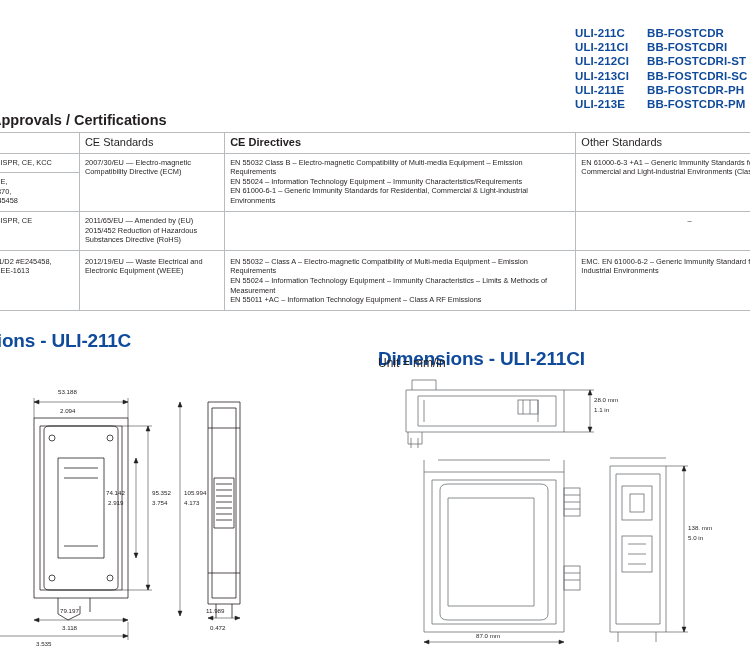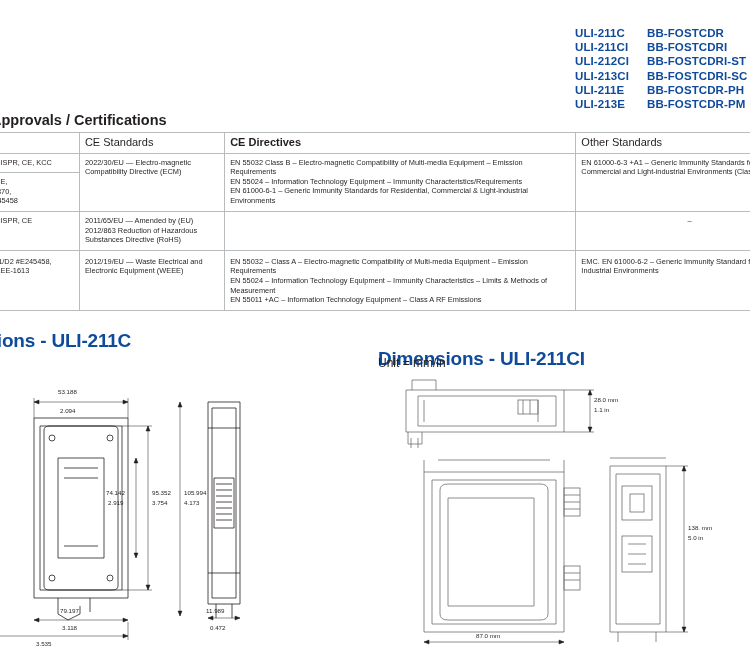--- a/index.html
+++ b/index.html
@@ -161,34 +161,34 @@
     <tr>
       <th class="col-cert"></th>
       <th class="col-ce-std">CE Standards</th>
       <th class="col-ce-dir">CE Directives</th>
       <th class="col-other">Other Standards</th>
     </tr>
   </thead>
   <tbody>
     <tr>
       <td>FCC Part 15, CISPR, CE, KCC</td>
-      <td rowspan="2">2022/30/EU — Electro-magnetic Compatibility Directive (ECM)</td>
+      <td rowspan="2">2007/30/EU — Electro-magnetic Compatibility Directive (ECM)</td>
       <td rowspan="2" style="white-space:pre-line">EN 55032 Class B – Electro-magnetic Compatibility of Multi-media Equipment – Emission Requirements
 EN 55024 – Information Technology Equipment – Immunity Characteristics/Requirements
 EN 61000-6-1 – Generic Immunity Standards for Residential, Commercial &amp; Light-industrial Environments</td>
       <td rowspan="2">EN 61000-6-3  +A1 – Generic Immunity Standards for Residential, Commercial and Light-industrial Environments (Class B)</td>
     </tr>
     <tr>
       <td style="white-space:pre-line">FCC Part 15, CE,
 UL 508 #E222870,
 UL C1/D2 #E245458</td>
     </tr>
     <tr>
       <td>FCC Part 15, CISPR, CE</td>
-      <td>2011/65/EU — Amended by (EU) 2012/863 Reduction of Hazardous Substances Directive (RoHS)</td>
+      <td>2011/65/EU — Amended by (EU) 2015/452 Reduction of Hazardous Substances Directive (RoHS)</td>
       <td></td>
       <td class="dash-cell">–</td>
     </tr>
     <tr class="row-tall">
       <td>FCC, CE UL C1/D2 #E245458, IEC61850-3,  IEEE-1613</td>
       <td>2012/19/EU — Waste Electrical and Electronic Equipment (WEEE)</td>
       <td style="white-space:pre-line">EN 55032 – Class A – Electro-magnetic Compatibility of Multi-media Equipment – Emission Requirements
 EN 55024 – Information Technology Equipment – Immunity Characteristics – Limits &amp; Methods of Measurement
 EN 55011 +AC – Information Technology Equipment – Class A RF Emissions</td>
       <td>EMC. EN 61000-6-2 – Generic Immunity Standard for (Heavy) Industrial Environments</td>

